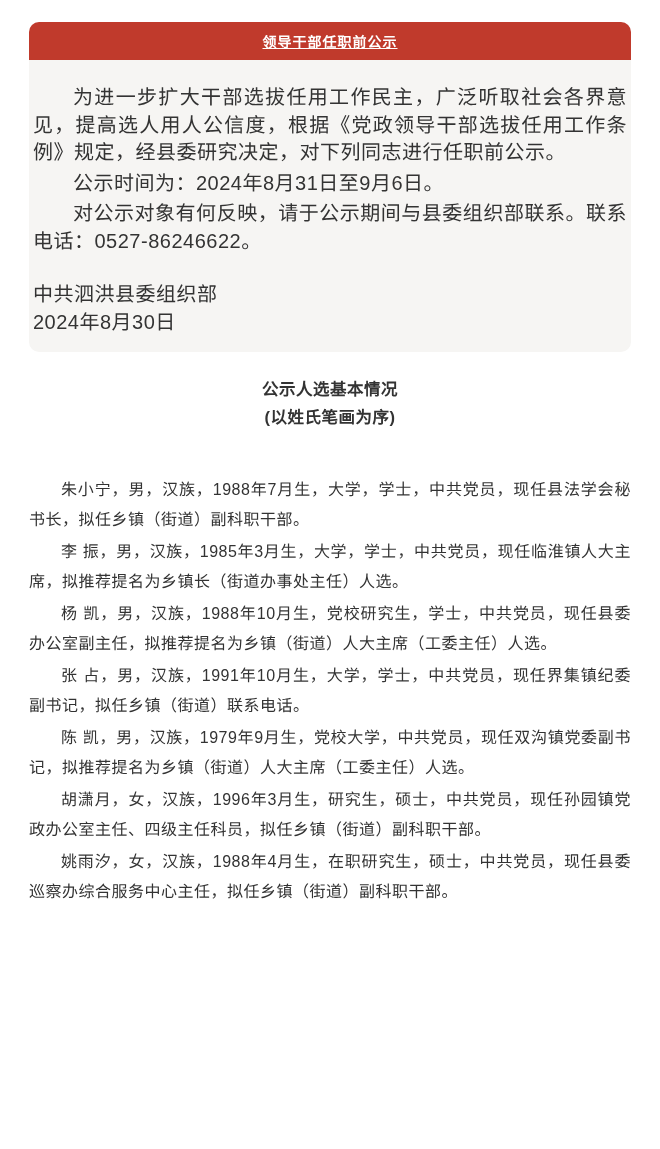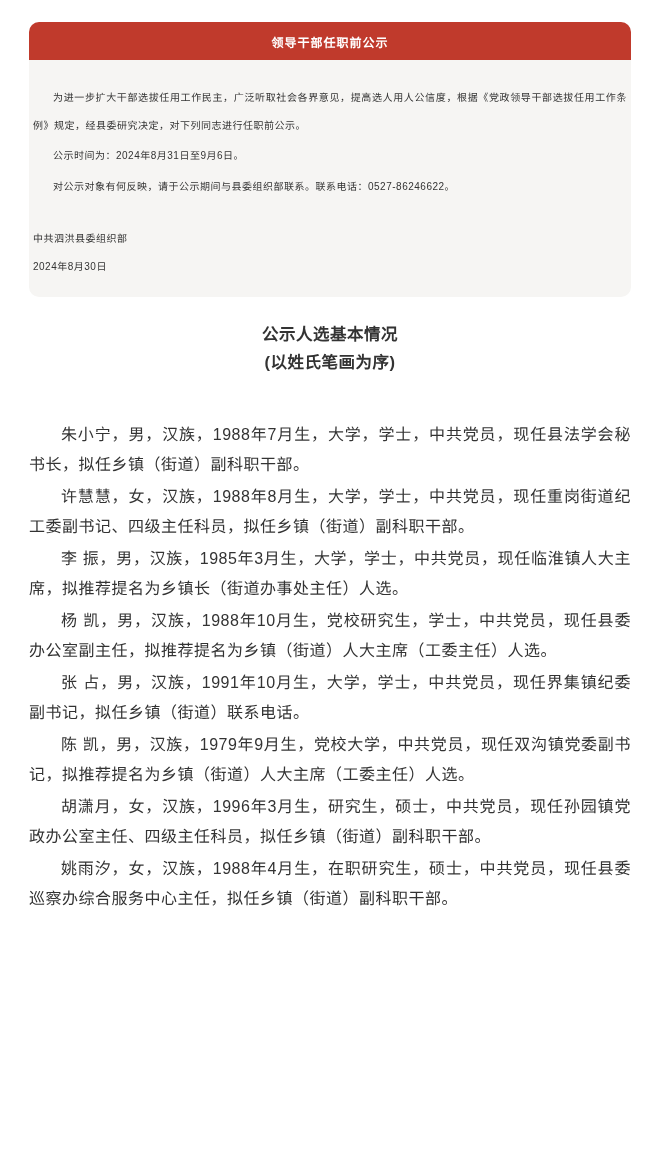--- a/index.html
+++ b/index.html
@@ -24,27 +24,28 @@
   .notice-header {
     background: #c03a2c;
     border-radius: 10px 10px 0 0;
     height: 38px;
     display: flex;
     align-items: center;
     justify-content: center;
   }
   .notice-title {
     color: #ffffff;
-    font-size: 12px;
+    font-size: 14px;
     font-weight: 700;
     letter-spacing: 1px;
+    text-decoration: underline;
   }
   .notice-body {
     padding: 24px 4px 16px 4px;
-    font-size: 10px;
+    font-size: 20px;
     line-height: 27.5px;
     text-align: justify;
     letter-spacing: 0.5px;
   }
   .notice-body p {
     text-indent: 2em;
     margin-bottom: 3px;
   }
   .signature {
     margin-top: 25px;
@@ -95,21 +96,20 @@
     </div>
   </div>
 
   <div class="section-head">
     <div>公示人选基本情况</div>
     <div>(以姓氏笔画为序)</div>
   </div>
 
   <div class="candidates">
     <p><b>朱小宁</b><span>，男，汉族，1988年7月生，大学，学士，中共党员，现任县法学会秘书长，拟任乡镇（街道）副科职干部。</span></p>
-    <p><b>许慧慧</b><span>，女，汉族，1988年8月生，大学，学士，中共党员，现任重岗街道纪工委副书记、四级主任科员，拟任乡镇（街道）副科职干部。</span></p>
     <p><b>李 振</b><span>，男，汉族，1985年3月生，大学，学士，中共党员，现任临淮镇人大主席，拟推荐提名为乡镇长（街道办事处主任）人选。</span></p>
     <p><b>杨 凯</b><span>，男，汉族，1988年10月生，党校研究生，学士，中共党员，现任县委办公室副主任，拟推荐提名为乡镇（街道）人大主席（工委主任）人选。</span></p>
     <p><b>张 占</b><span>，男，汉族，1991年10月生，大学，学士，中共党员，现任界集镇纪委副书记，拟任乡镇（街道）联系电话。</span></p>
     <p><b>陈 凯</b><span>，男，汉族，1979年9月生，党校大学，中共党员，现任双沟镇党委副书记，拟推荐提名为乡镇（街道）人大主席（工委主任）人选。</span></p>
     <p><b>胡潇月</b><span>，女，汉族，1996年3月生，研究生，硕士，中共党员，现任孙园镇党政办公室主任、四级主任科员，拟任乡镇（街道）副科职干部。</span></p>
     <p><b>姚雨汐</b><span>，女，汉族，1988年4月生，在职研究生，硕士，中共党员，现任县委巡察办综合服务中心主任，拟任乡镇（街道）副科职干部。</span></p>
   </div>
 
 </div>
 

